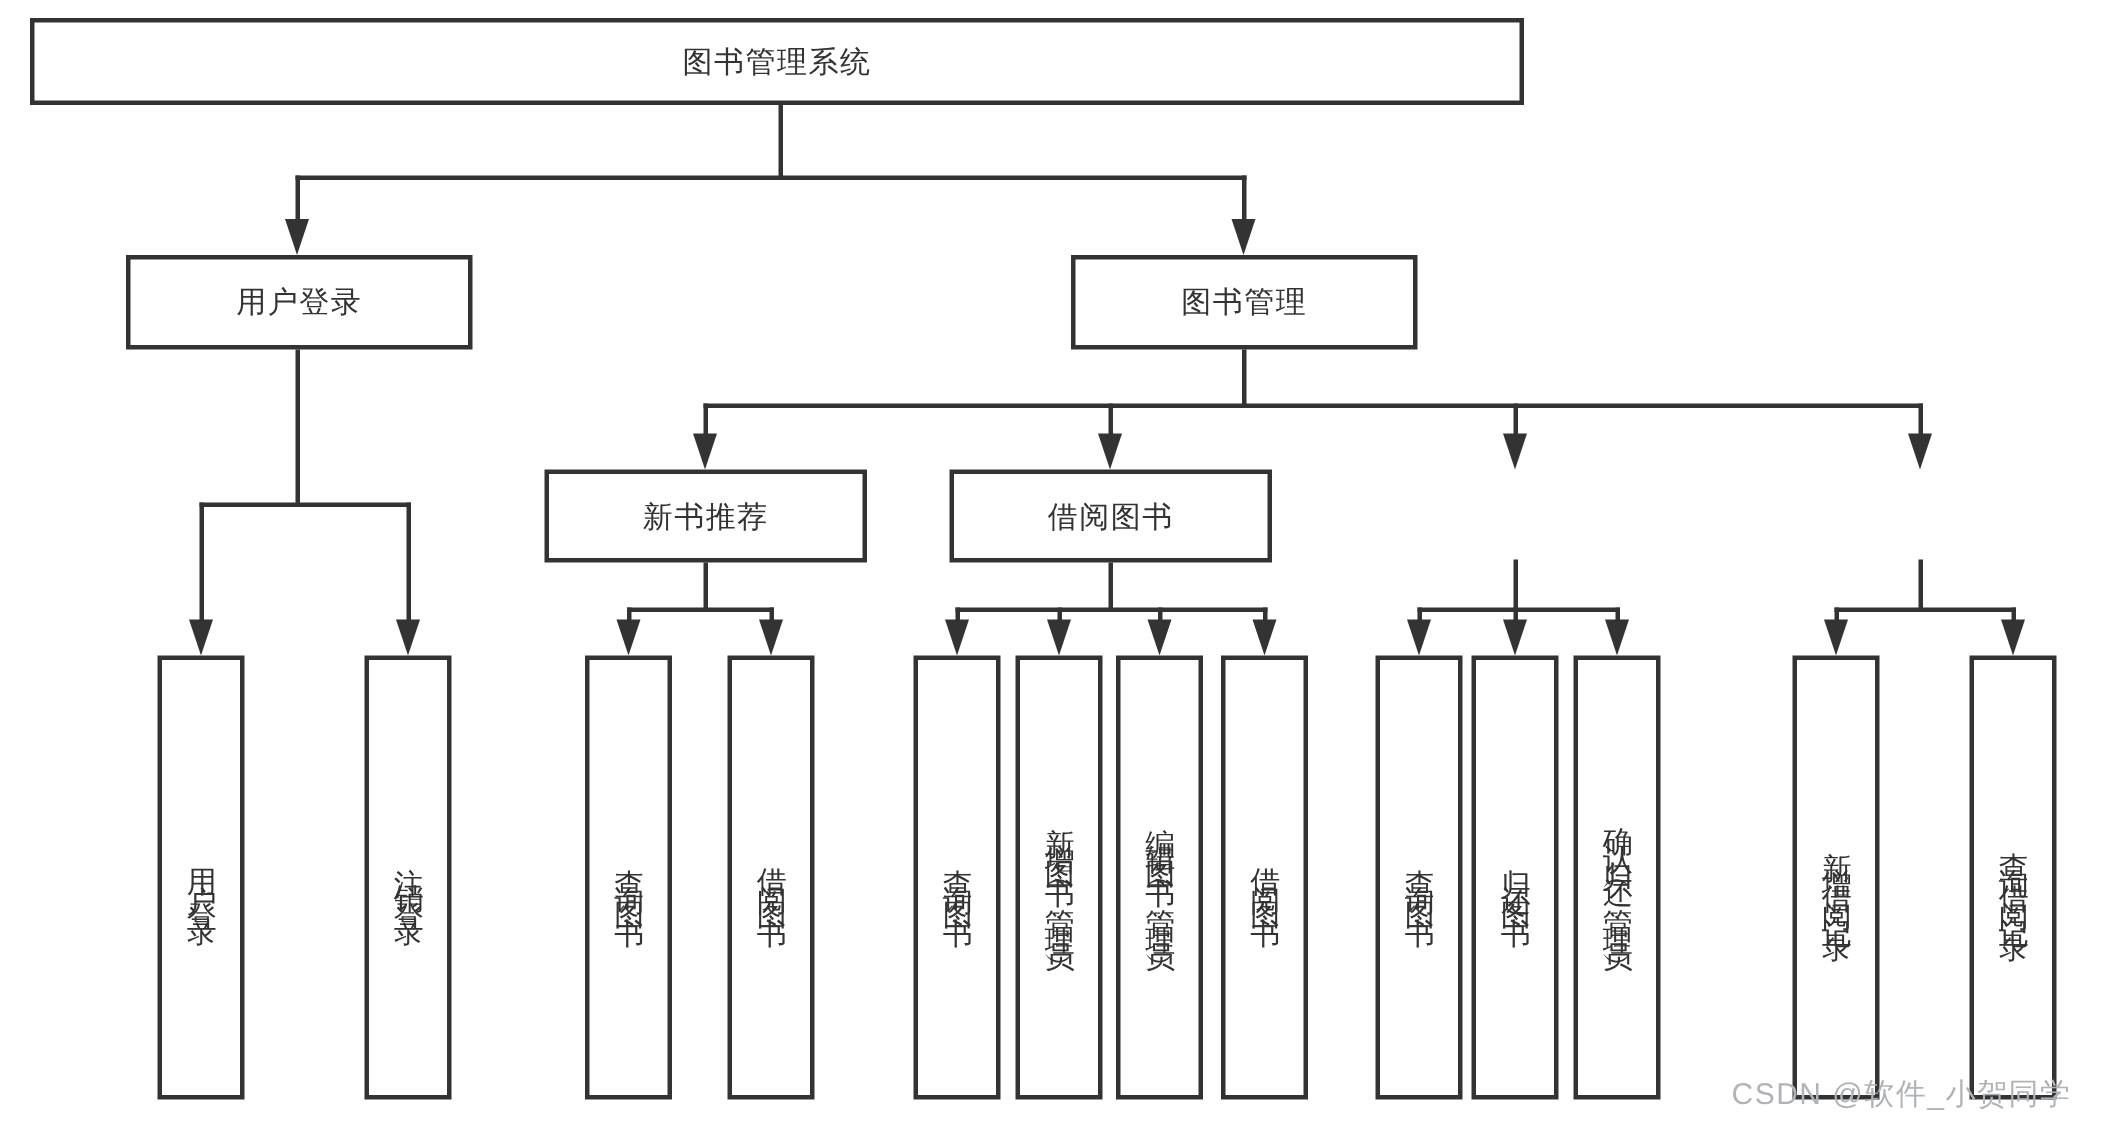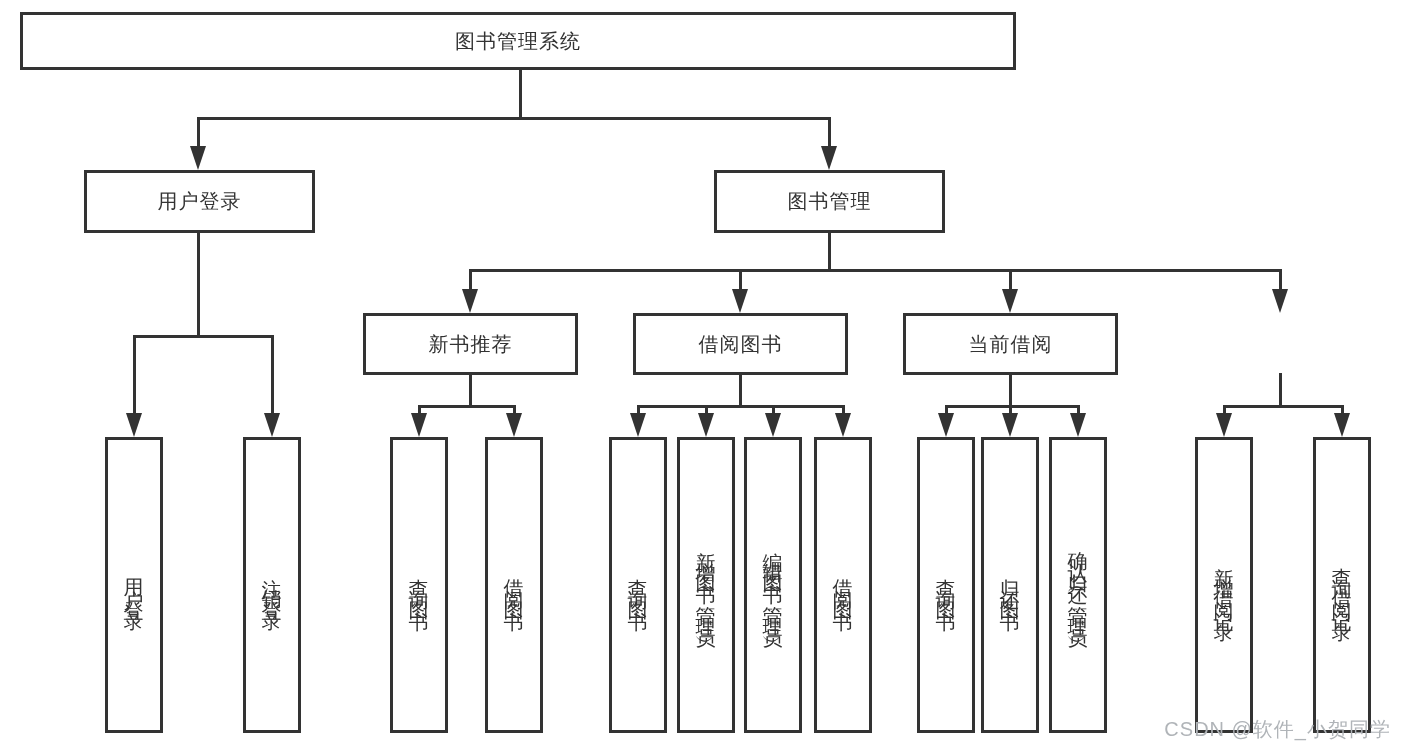--- a/index.html
+++ b/index.html
@@ -17,21 +17,21 @@
     font-size:20px;color:#333333;line-height:1;letter-spacing:11px;white-space:nowrap;
   }
   .vline{position:absolute;width:3px;background:#333333;}
   .hline{position:absolute;height:3px;background:#333333;}
   .arrow{
     position:absolute;width:0;height:0;
     border-left:8px solid transparent;border-right:8px solid transparent;
     border-top:24px solid #333333;
   }
   .watermark{
-    position:absolute;right:14px;bottom:4px;font-size:20px;color:#b0b4b8;
+    position:absolute;right:24px;bottom:4px;font-size:20px;color:#b0b4b8;
     letter-spacing:1px;white-space:nowrap;
   }
 </style>
 </head>
 <body>
 
 <div class="canvas">
 
   <div class="vline" style="left:518.5px;top:67px;height:52px"></div>
 
@@ -103,23 +103,20 @@
   <div class="node" style="left:363px;top:313px;width:215px;height:62px">
     <span class="hlabel">新书推荐</span>
   </div>
 
   <div class="node" style="left:714px;top:170px;width:231px;height:63px">
     <span class="hlabel">图书管理</span>
   </div>
   <div class="node" style="left:633px;top:313px;width:215px;height:62px">
     <span class="hlabel">借阅图书</span>
   </div>
-  <div class="node" style="left:903px;top:313px;width:215px;height:62px">
-    <span class="hlabel">当前借阅</span>
-  </div>
 
   <div class="node" style="left:105px;top:437px;width:58px;height:296px">
     <span class="vtext">用户登录</span>
   </div>
   <div class="node" style="left:243px;top:437px;width:58px;height:296px">
     <span class="vtext">注销登录</span>
   </div>
 
   <div class="node" style="left:390px;top:437px;width:58px;height:296px">
     <span class="vtext">查询图书</span>

